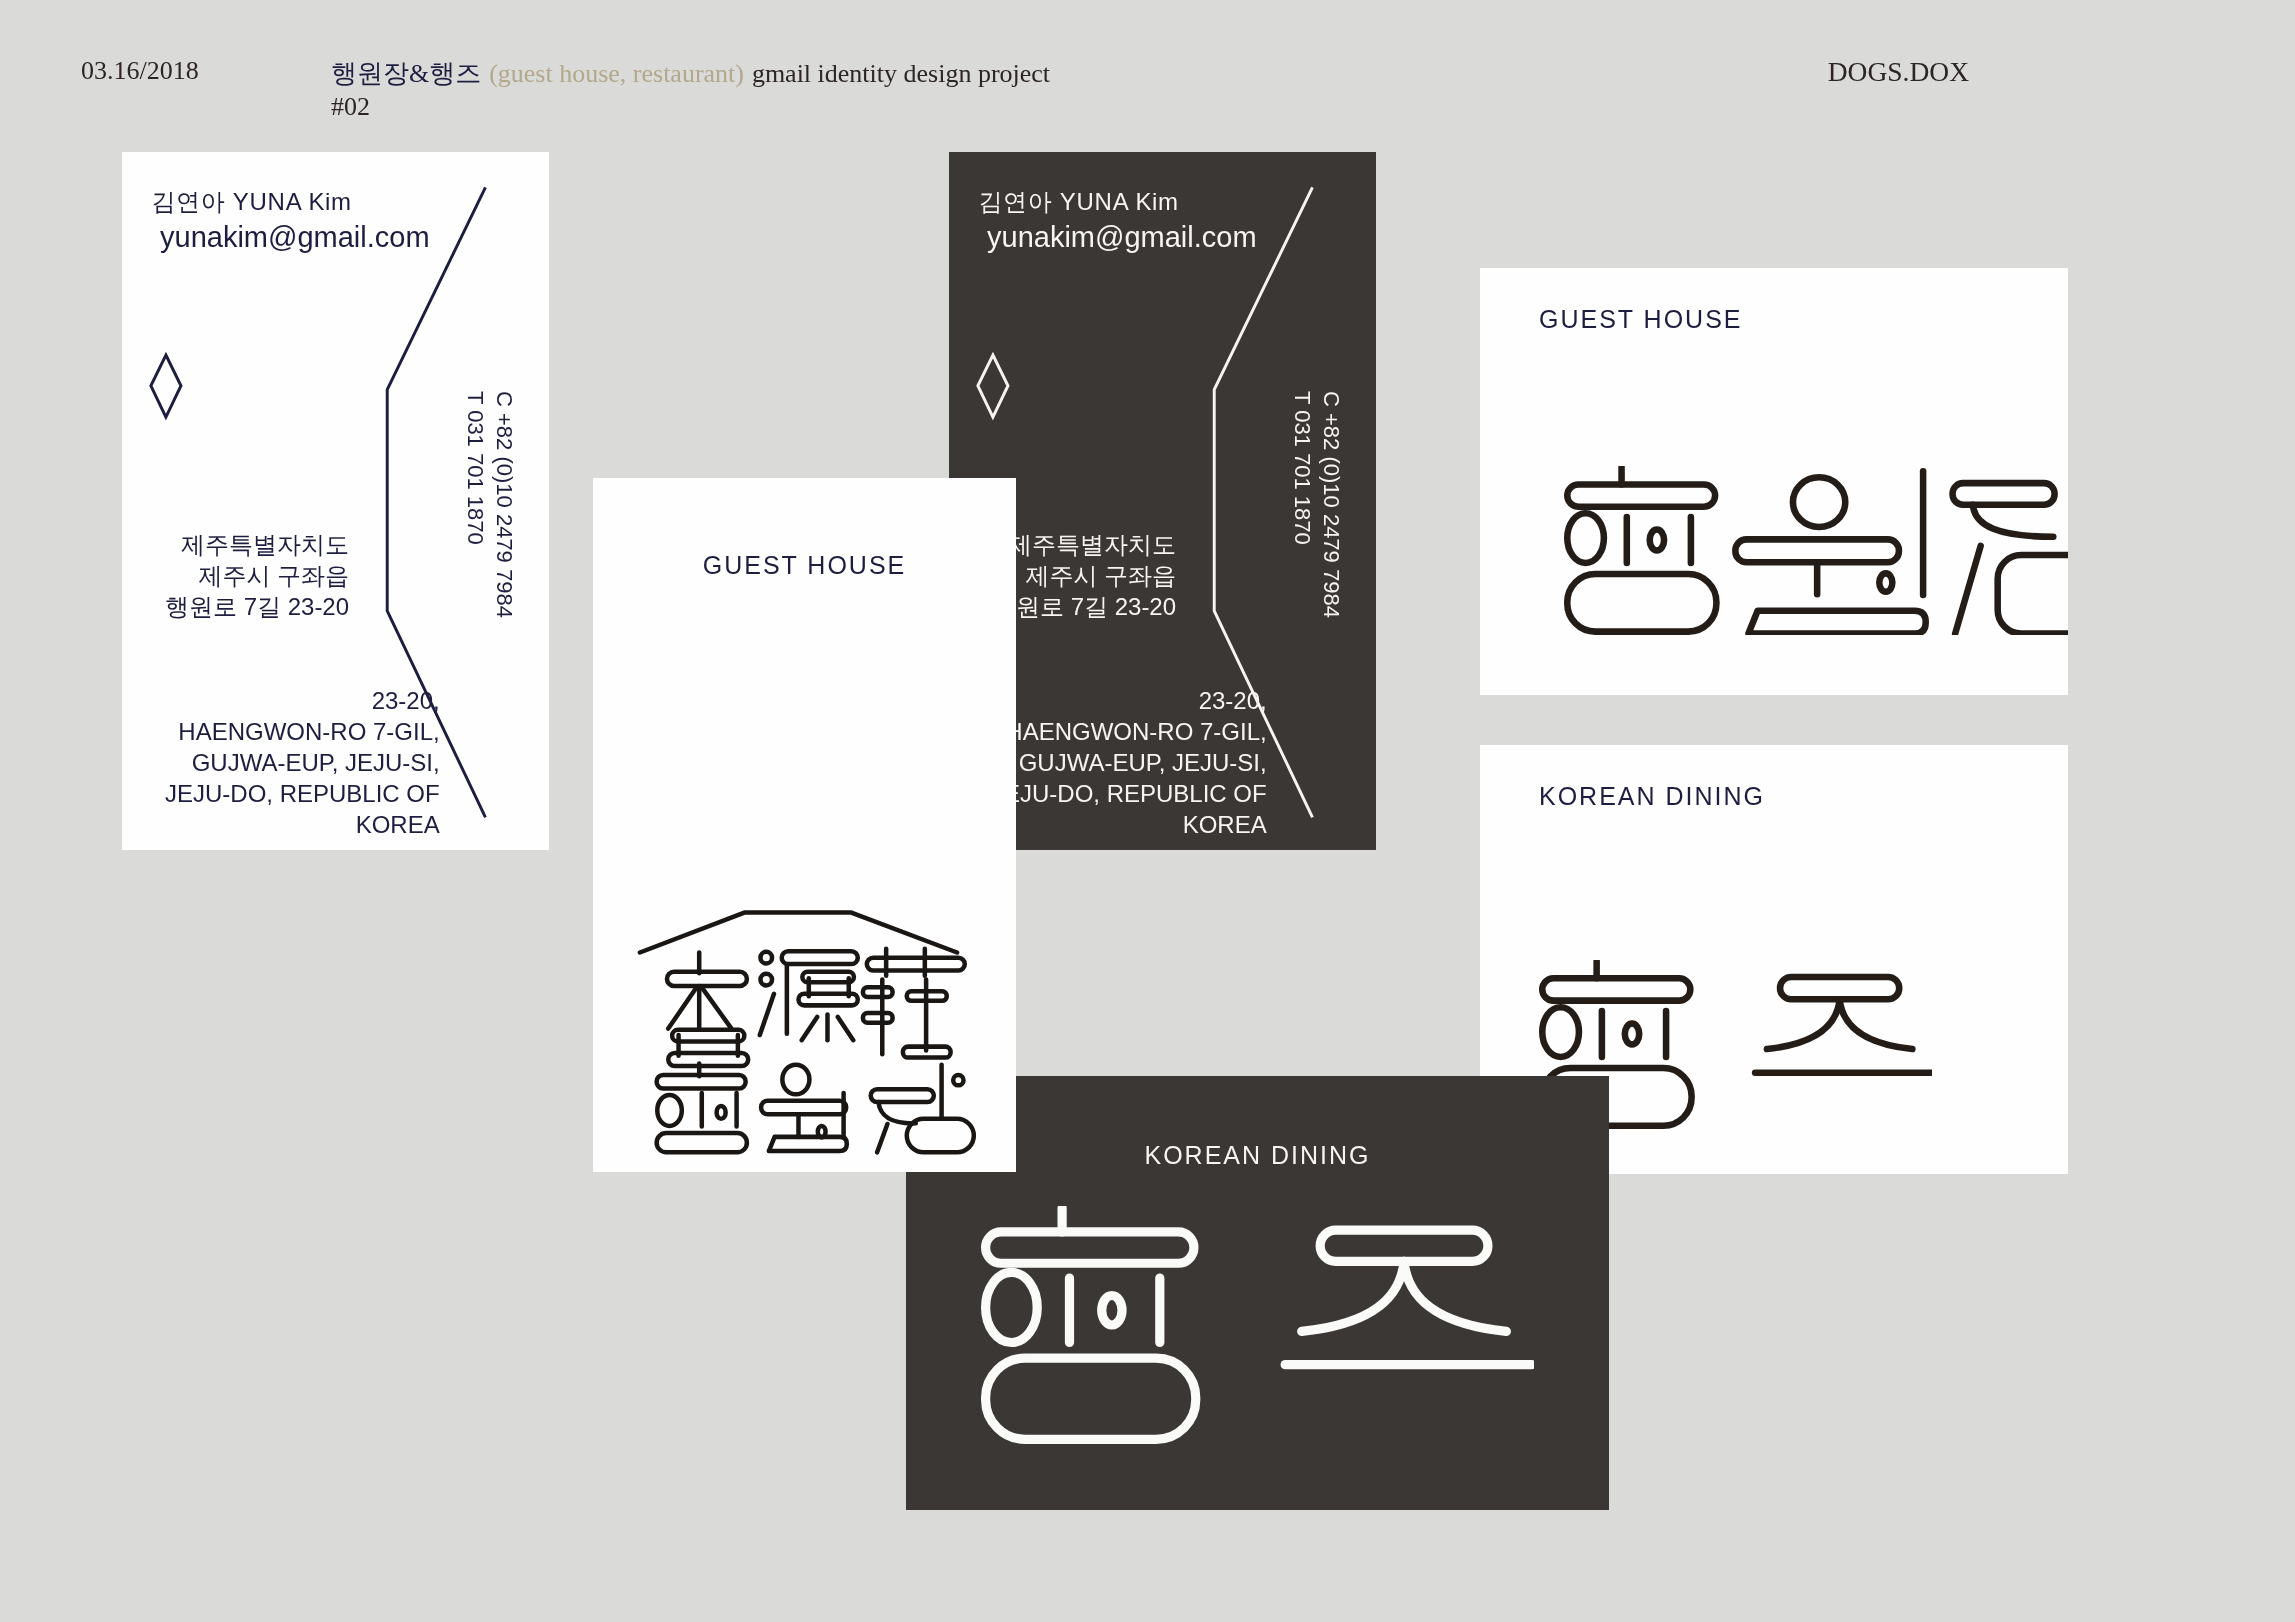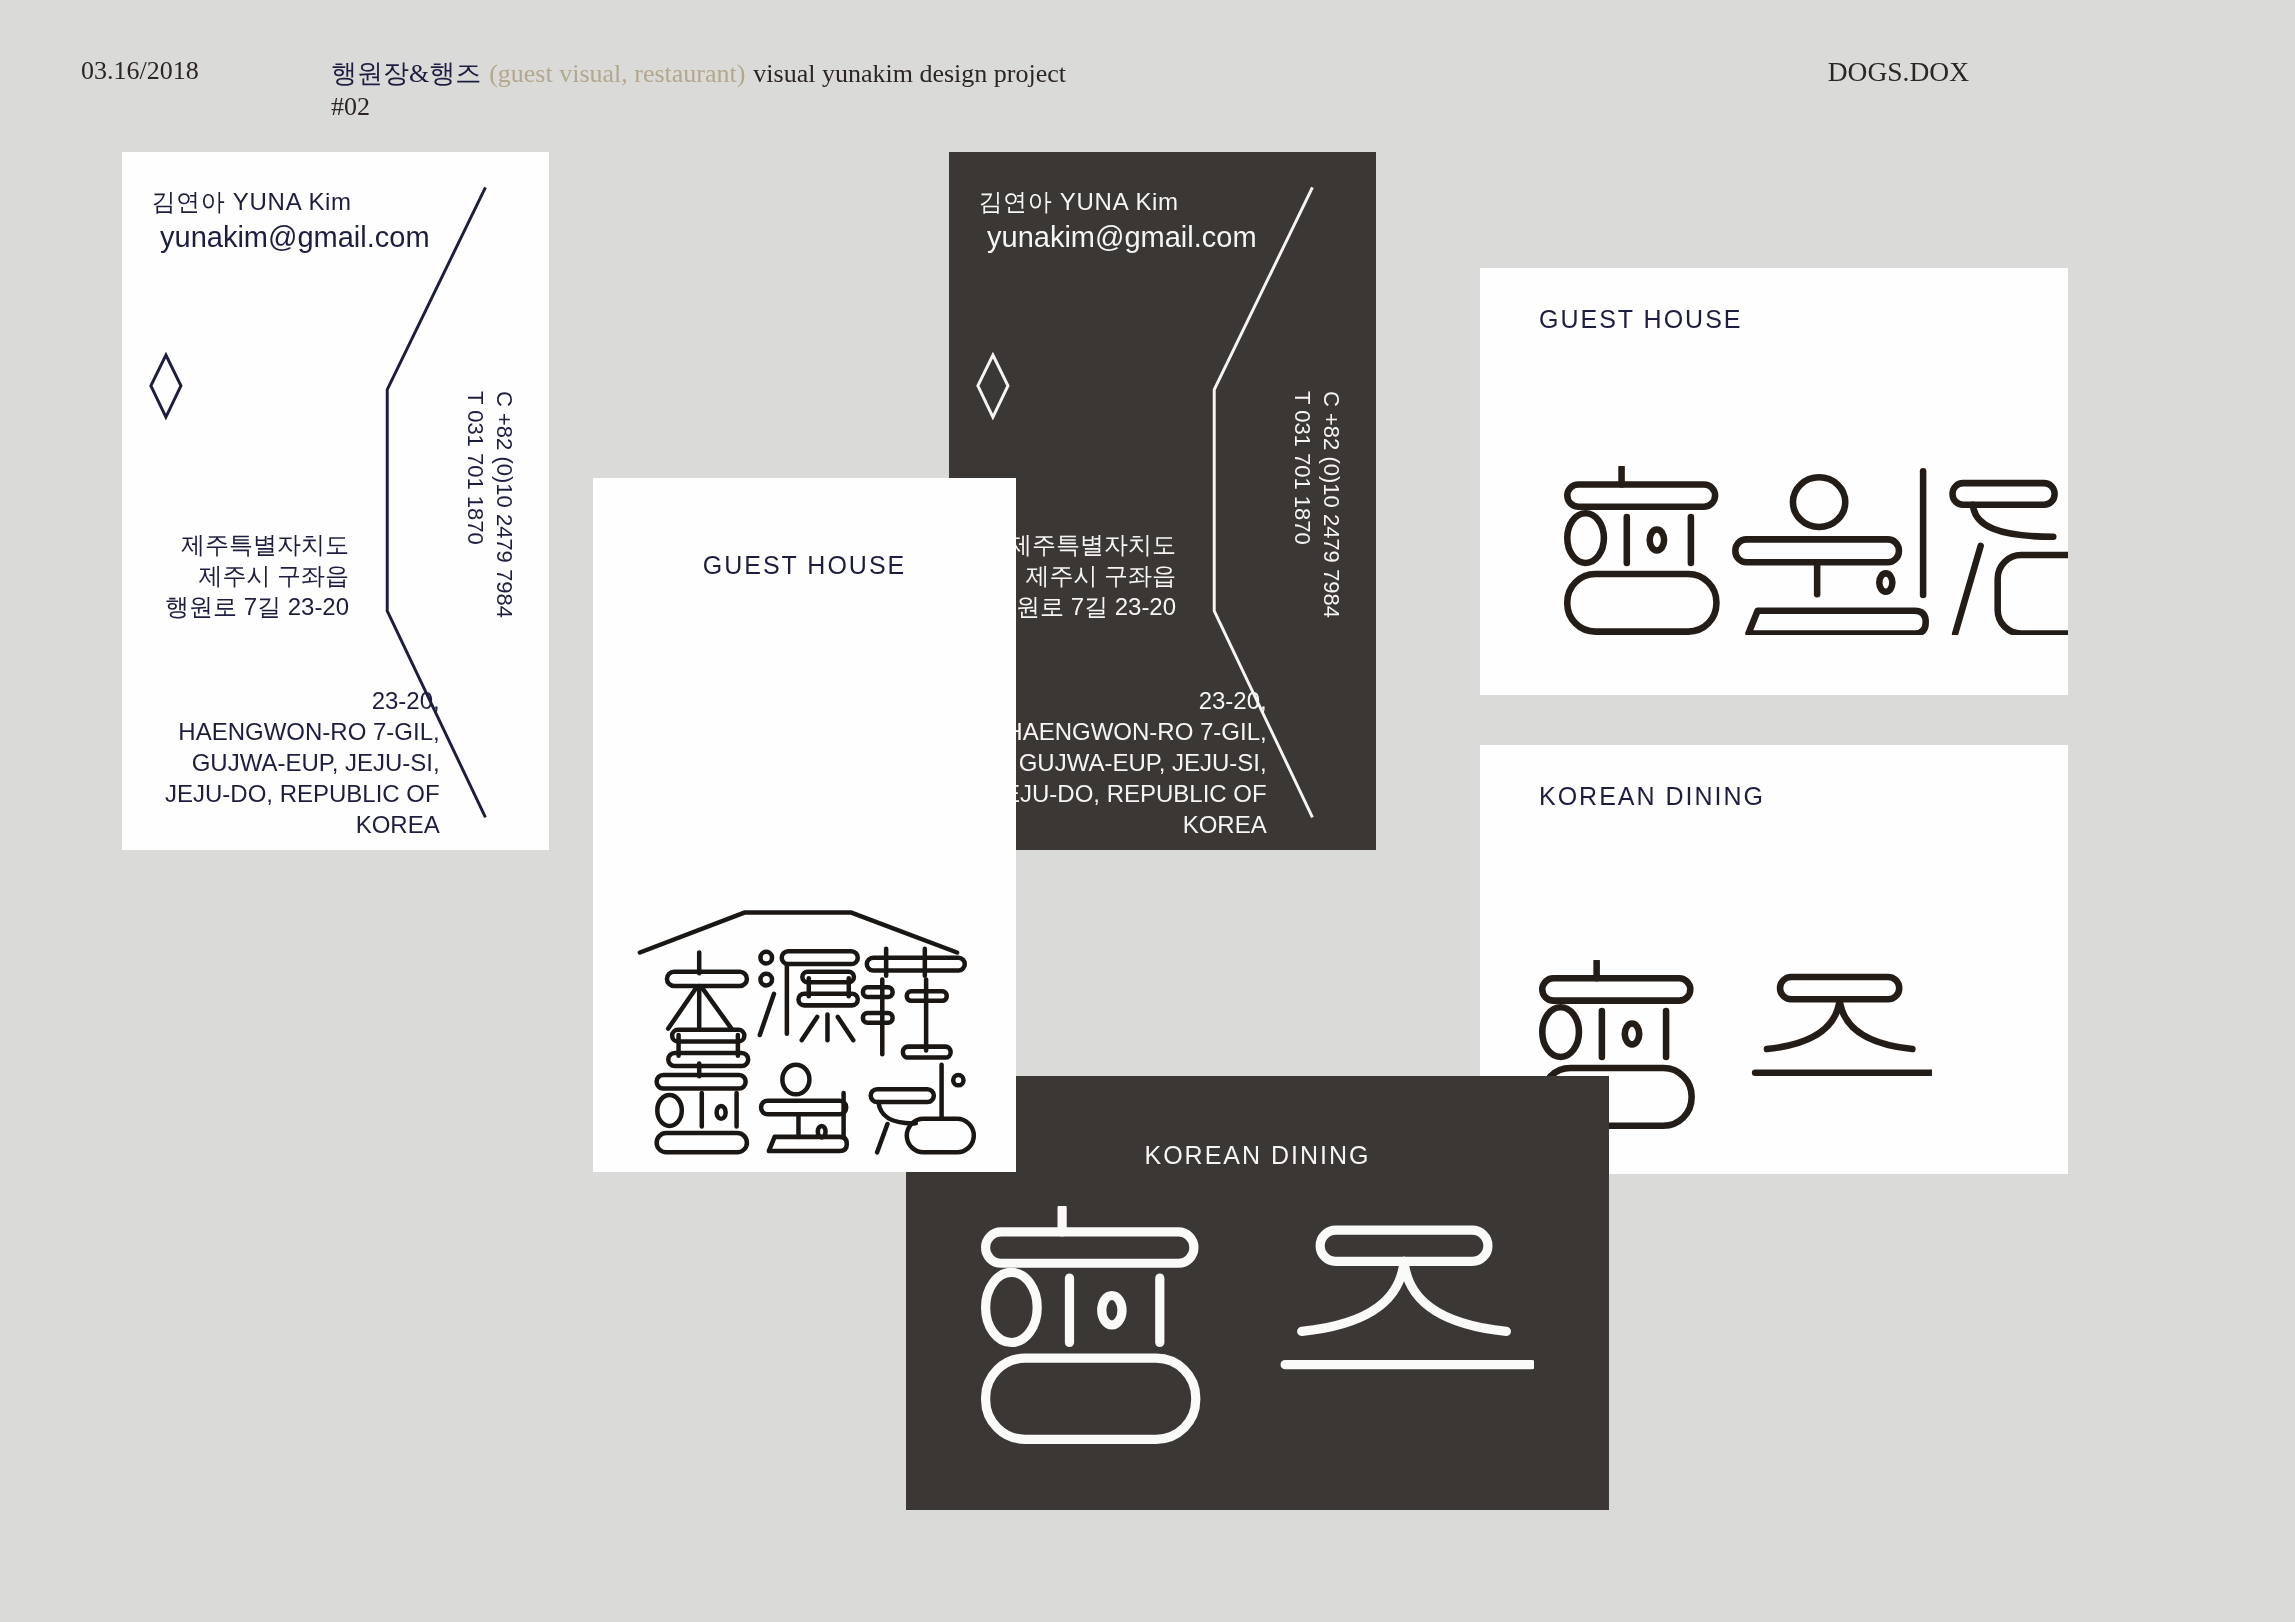--- a/index.html
+++ b/index.html
@@ -51,21 +51,21 @@
   .svg-hj-d{left:75px;top:130px;width:553px;height:238px;}
   .svg-roof{left:34px;top:419px;width:361px;height:258px;}
 </style>
 </head>
 <body>
 
 <div class="stage">
 
   <div class="hdr hdr-date">03.16/2018</div>
   <div class="hdr hdr-title">
-    <span class="kr">행원장&amp;행즈</span><span class="paren">(guest visual, restaurant)</span><span>visual yunakim design project</span>
+    <span class="kr">행원장&amp;행즈</span><span class="paren">(guest house, restaurant)</span><span>gmail identity design project</span>
   </div>
   <div class="hdr hdr-num">#02</div>
   <div class="hdr hdr-studio">DOGS.DOX</div>
 
   <div class="card dark card-contact-dark">
     <svg class="deco-svg" viewBox="0 0 652 1066">
       <polygon points="67,310 90,357 67,405 44,357"></polygon>
       <polyline points="555,54 405,363 405,701 555,1016"></polyline>
     </svg>
     <div class="abs cname">김연아 YUNA Kim</div>

